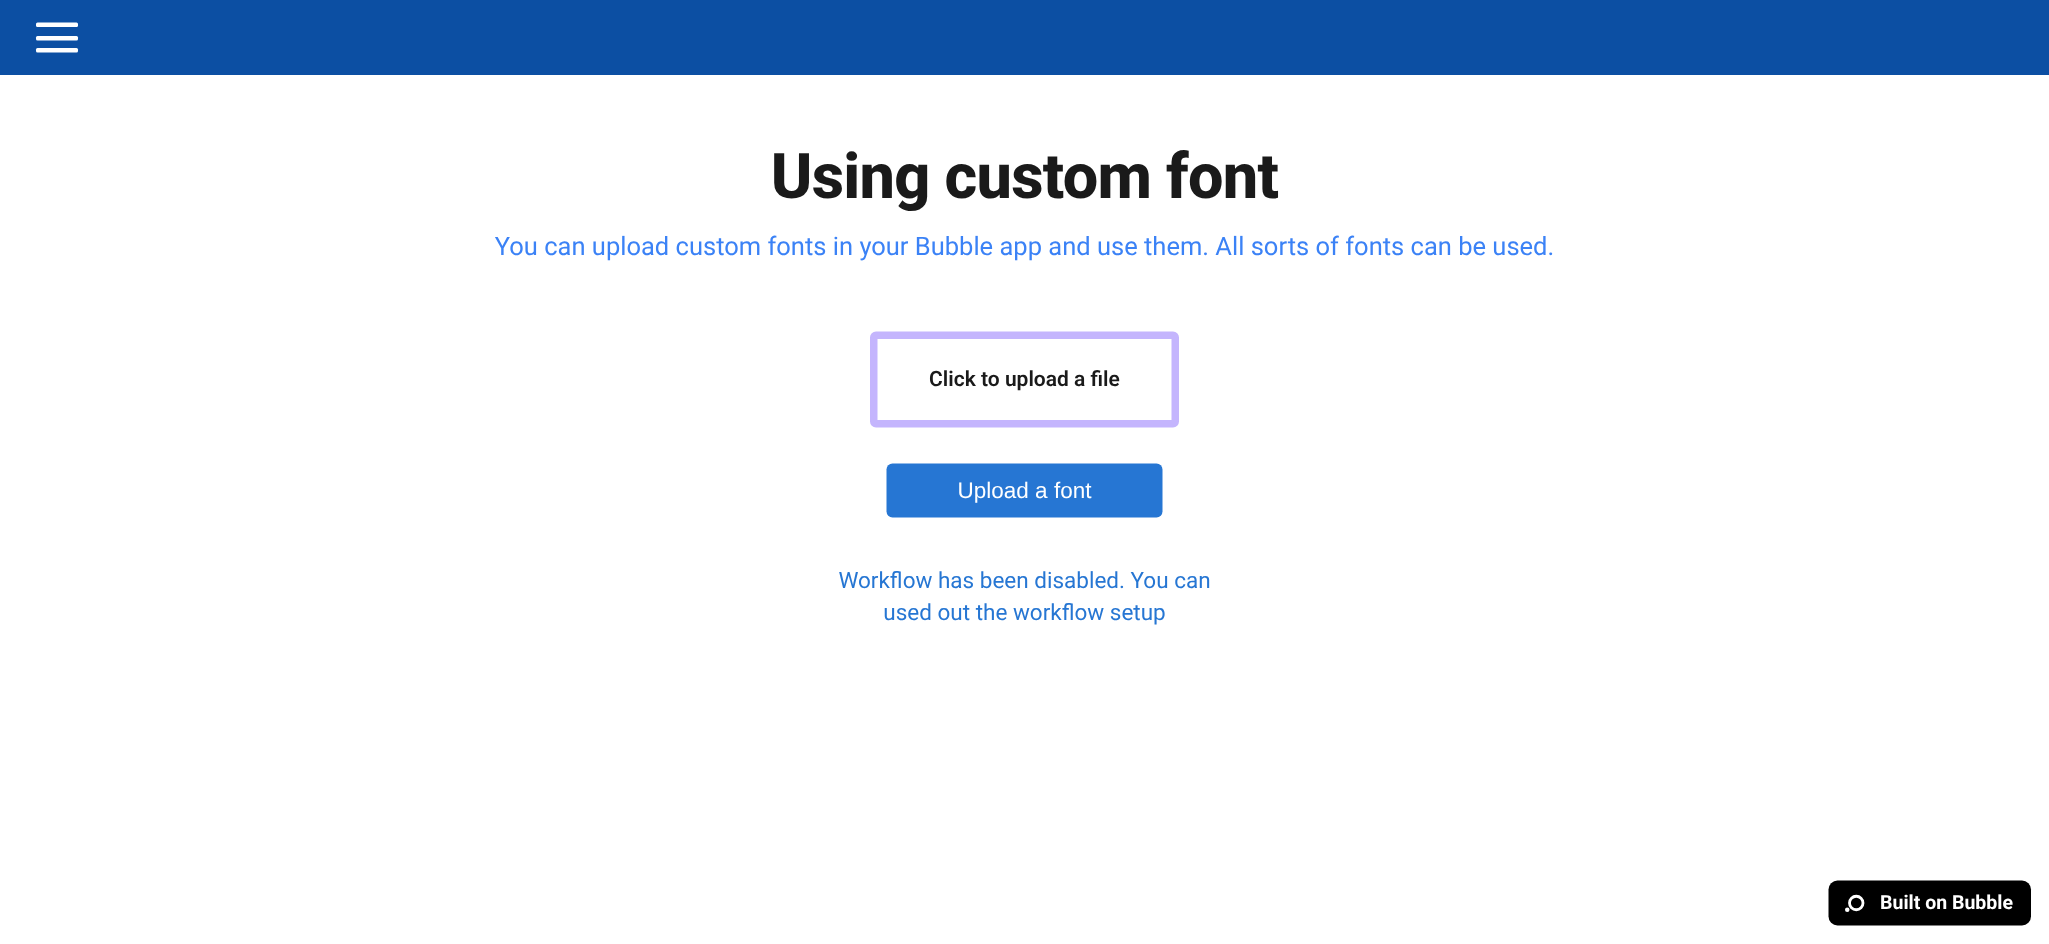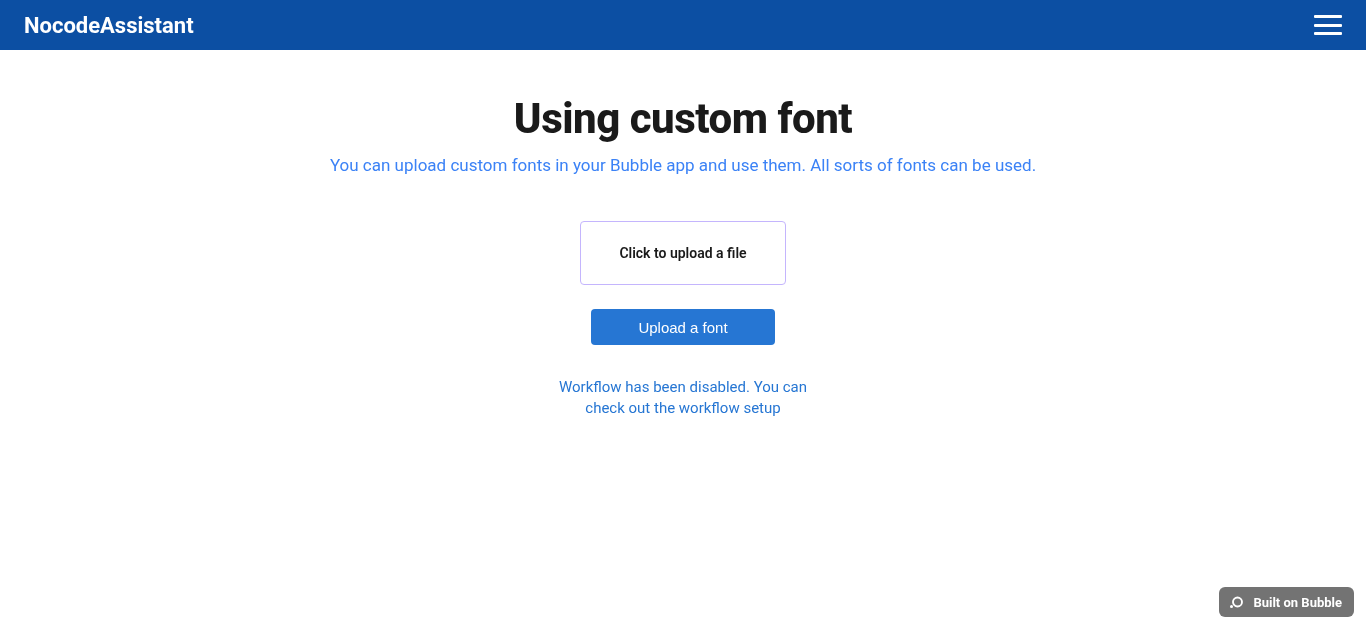--- a/index.html
+++ b/index.html
@@ -57,21 +57,21 @@
     .subtitle {
       color: #3b82f6;
       font-size: 17px;
       margin-top: 12px;
       text-align: center;
     }
     .upload-box {
       margin-top: 46px;
       width: 206px;
       height: 64px;
-      border: 1px solid #c4b5fd;
+      border: 5px solid #c4b5fd;
       border-radius: 4px;
       display: flex;
       align-items: center;
       justify-content: center;
       cursor: pointer;
       background: #ffffff;
     }
     .upload-box-text {
       font-size: 14px;
       font-weight: 600;
@@ -95,21 +95,21 @@
       font-size: 15px;
       text-align: center;
       line-height: 1.4;
       max-width: 280px;
       cursor: pointer;
     }
     .bubble-badge {
       position: absolute;
       bottom: 12px;
       right: 12px;
-      background: #737373;
+      background: #000000;
       color: #ffffff;
       border-radius: 6px;
       padding: 6px 12px 6px 8px;
       display: flex;
       align-items: center;
       gap: 8px;
       font-size: 13px;
       font-weight: 700;
       cursor: pointer;
     }
@@ -118,39 +118,38 @@
       height: 18px;
       display: flex;
       align-items: center;
       justify-content: center;
     }
   </style>
 </head>
 <body>
 
 <div class="header">
-  <div class="brand">NocodeAssistant</div>
   <div class="hamburger">
     <span></span>
     <span></span>
     <span></span>
   </div>
 </div>
 
 <div class="main">
   <h1 class="title">Using custom font</h1>
   <p class="subtitle">You can upload custom fonts in your Bubble app and use them. All sorts of fonts can be used.</p>
 
   <div class="upload-box">
     <span class="upload-box-text">Click to upload a file</span>
   </div>
 
   <button class="upload-button">Upload a font</button>
 
-  <div class="workflow-text">Workflow has been disabled. You can check out the workflow setup</div>
+  <div class="workflow-text">Workflow has been disabled. You can used out the workflow setup</div>
 </div>
 
 <div class="bubble-badge">
   <span class="bubble-icon">
     <svg viewBox="0 0 24 24" width="18" height="18" fill="none" stroke="#ffffff" stroke-width="2.5">
       <circle cx="14" cy="12" r="6" fill="none"></circle>
       <circle cx="6" cy="18" r="2" fill="#ffffff" stroke="none"></circle>
     </svg>
   </span>
   <span>Built on Bubble</span>

